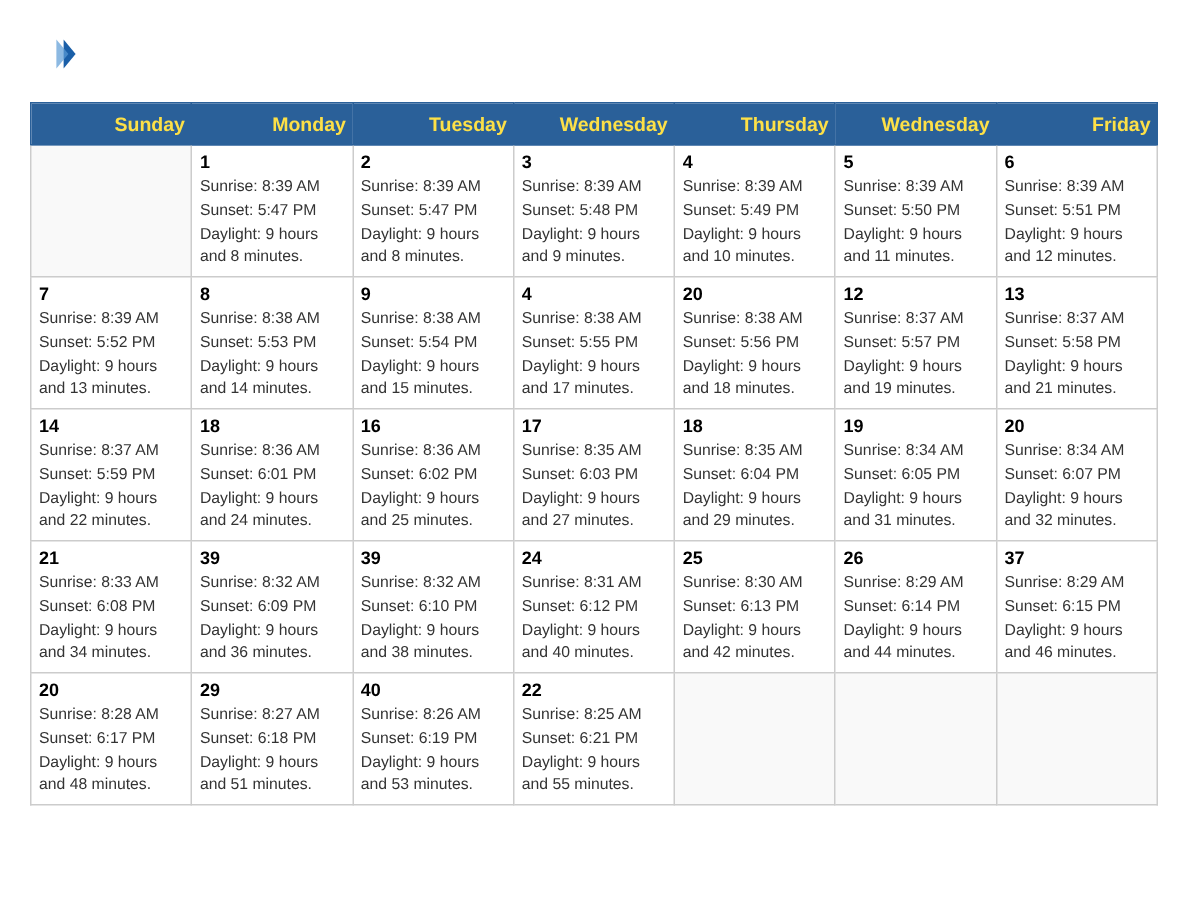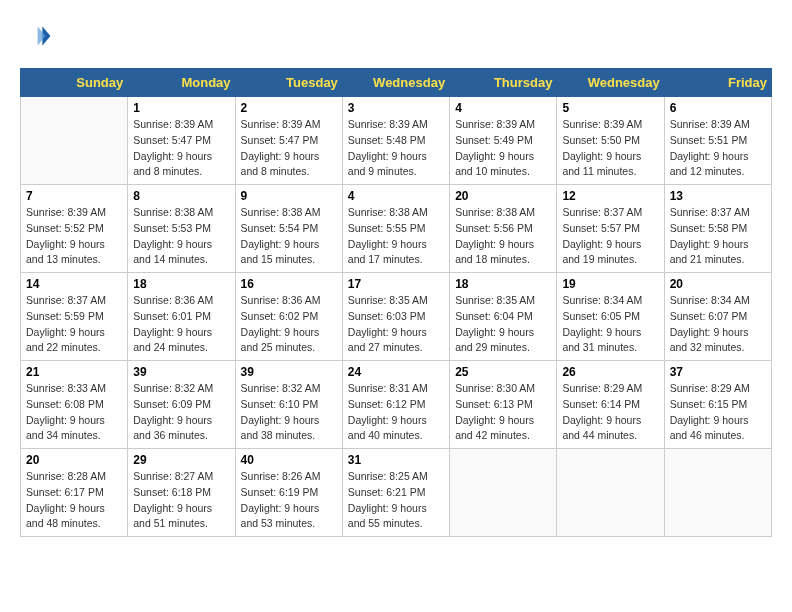--- a/index.html
+++ b/index.html
@@ -237,21 +237,21 @@
         </td>
         <td>
           <span class="day-num">29</span>
           <div class="day-info">Sunrise: 8:27 AM<br>Sunset: 6:18 PM<br>Daylight: 9 hours<br>and 51 minutes.</div>
         </td>
         <td>
           <span class="day-num">40</span>
           <div class="day-info">Sunrise: 8:26 AM<br>Sunset: 6:19 PM<br>Daylight: 9 hours<br>and 53 minutes.</div>
         </td>
         <td>
-          <span class="day-num">31</span>
+          <span class="day-num">22</span>
           <div class="day-info">Sunrise: 8:25 AM<br>Sunset: 6:21 PM<br>Daylight: 9 hours<br>and 55 minutes.</div>
         </td>
         <td class="empty"></td>
         <td class="empty"></td>
         <td class="empty"></td>
       </tr>
     </tbody>
 </table>
 
 </body></html>

